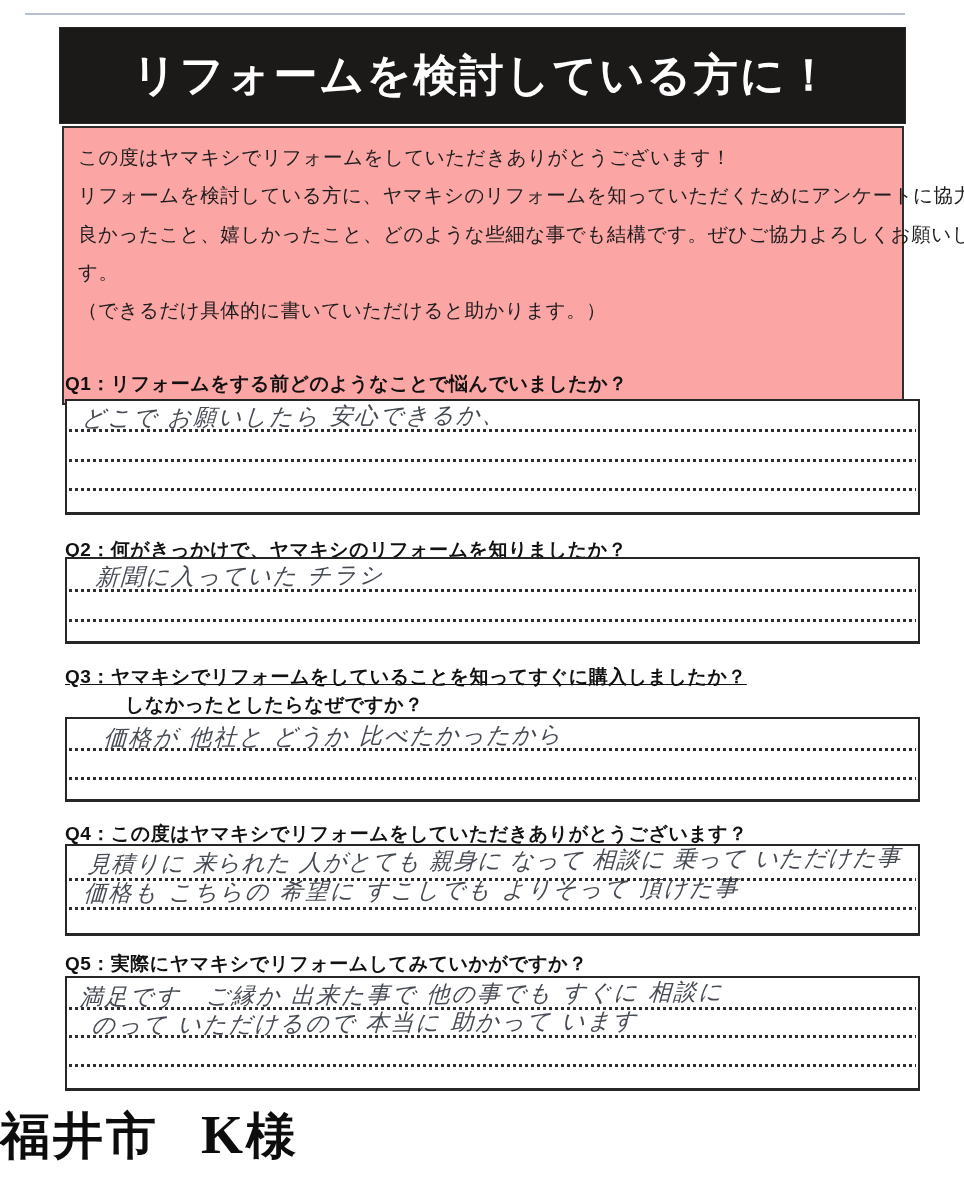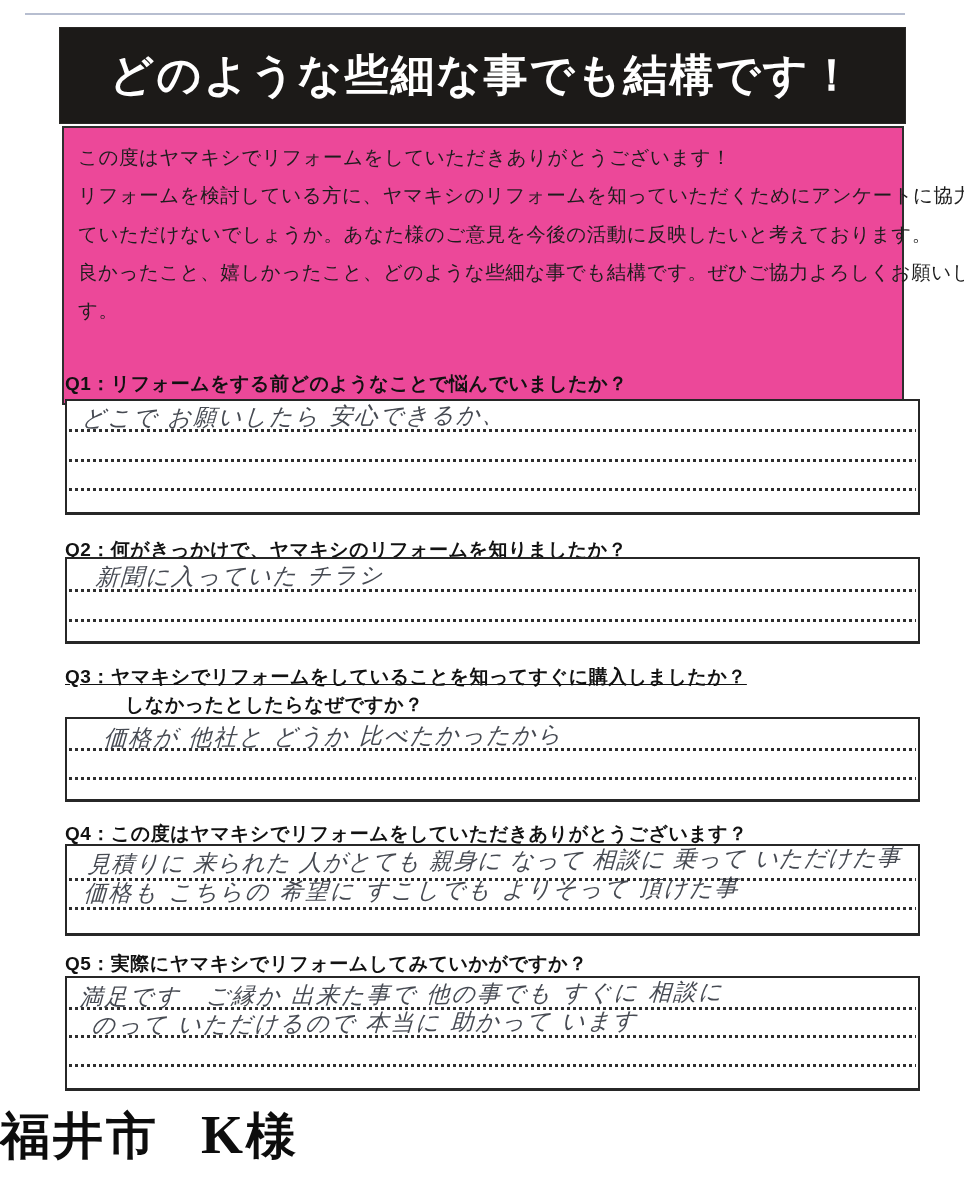--- a/index.html
+++ b/index.html
@@ -21,21 +21,21 @@
     background:#1c1a18;
     display:flex;align-items:center;justify-content:center;
     box-shadow:0 0 0 1px #2a2826;
   }
   .banner-title{
     color:#ffffff;font-size:44px;font-weight:900;letter-spacing:2px;
     white-space:nowrap;
   }
   .intro-box{
     position:absolute;left:62px;top:126px;width:842px;height:279px;
-    border:2px solid #2e2e2e;background:#ec4899;
+    border:2px solid #2e2e2e;background:#fca5a5;
     padding:10px 14px 0 14px;box-sizing:border-box;
   }
   .intro-line{
     font-size:19.5px;line-height:38.3px;letter-spacing:0.5px;
     white-space:nowrap;color:#1d1d1d;
   }
   .q-label{
     position:absolute;left:65px;
     font-size:19px;font-weight:700;letter-spacing:0.5px;
     white-space:nowrap;color:#121212;
@@ -78,29 +78,29 @@
   }
 </style>
 </head>
 <body>
 
 <div class="page">
 
   <div class="scan-line"></div>
 
   <div class="banner">
-    <span class="banner-title">どのような些細な事でも結構です！</span>
+    <span class="banner-title">リフォームを検討している方に！</span>
   </div>
 
   <div class="intro-box">
     <div class="intro-line">この度はヤマキシでリフォームをしていただきありがとうございます！</div>
     <div class="intro-line">リフォームを検討している方に、ヤマキシのリフォームを知っていただくためにアンケートに協力し</div>
-    <div class="intro-line">ていただけないでしょうか。あなた様のご意見を今後の活動に反映したいと考えております。</div>
     <div class="intro-line">良かったこと、嬉しかったこと、どのような些細な事でも結構です。ぜひご協力よろしくお願いしま</div>
     <div class="intro-line">す。</div>
+    <div class="intro-line">（できるだけ具体的に書いていただけると助かります。）</div>
   </div>
 
   <div class="q-label" style="top:371px;text-align:right;">Q1：リフォームをする前どのようなことで悩んでいましたか？</div>
   <div class="answer-box" style="top:399px;height:116px;">
     <div class="ruled-line" style="top:28px;"></div>
     <div class="ruled-line" style="top:58px;"></div>
     <div class="ruled-line" style="top:87px;"></div>
     <div class="handwriting" style="left:14px;top:2px;">どこで お願いしたら 安心できるか、</div>
   </div>
 

